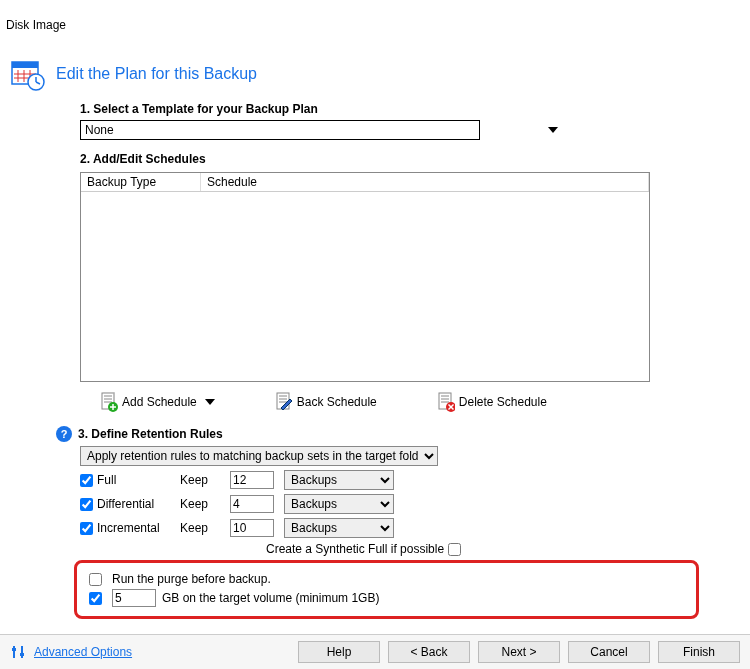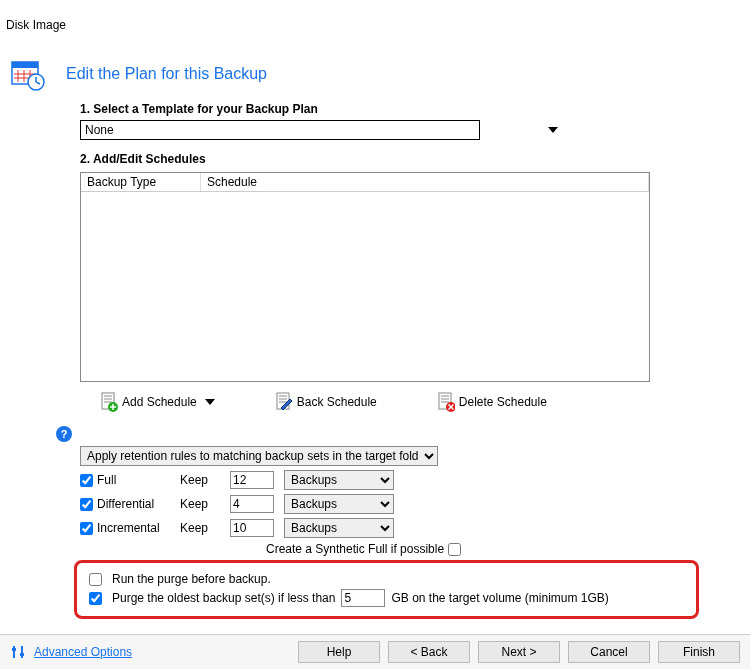--- a/index.html
+++ b/index.html
@@ -17,21 +17,21 @@
   .window-title {
     padding: 18px 6px;
     font-size: 12px;
   }
   .content {
     padding: 0 10px;
   }
   .header-row {
     display: flex;
     align-items: center;
-    gap: 20px;
+    gap: 10px;
     margin: 6px 0 10px 0;
   }
   .plan-icon {
     width: 36px;
     height: 36px;
     position: relative;
   }
   .plan-title {
     color: #1a73e8;
     font-size: 16px;
@@ -300,20 +300,21 @@
               <line x1="11.5" y1="12.5" x2="16.5" y2="17.5" stroke="#fff" stroke-width="1.5"></line>
               <line x1="16.5" y1="12.5" x2="11.5" y2="17.5" stroke="#fff" stroke-width="1.5"></line>
             </svg>
         </span>
         <span>Delete Schedule</span>
       </div>
     </div>
 
     <div class="section3-head">
       <span class="help-icon">?</span>
+      <span>3. Define Retention Rules</span>
     </div>
     <div style="margin-top:4px;">
       <select class="retention-select">
         <option>Apply retention rules to matching backup sets in the target folder</option>
       </select>
     </div>
 
     <div class="retention-row">
       <label class="chk-label">
         <input type="checkbox" class="chk" checked="" style="">
@@ -349,21 +350,20 @@
       <input type="checkbox" class="chk" style="">
     </div>
 
     <div class="highlight-box">
       <div class="purge-row">
         <input type="checkbox" class="chk" style="">
         <span>Run the purge before backup.</span>
       </div>
       <div class="purge-row">
         <input type="checkbox" class="chk" checked="" style="">
-        <span>Purge the oldest backup set(s) if less than</span>
         <input type="number" class="gb-input" value="5" style="">
         <span>GB on the target volume (minimum 1GB)</span>
       </div>
     </div>
   </div>
 </div>
 
 <div class="footer">
   <span>
     <svg width="16" height="16">

